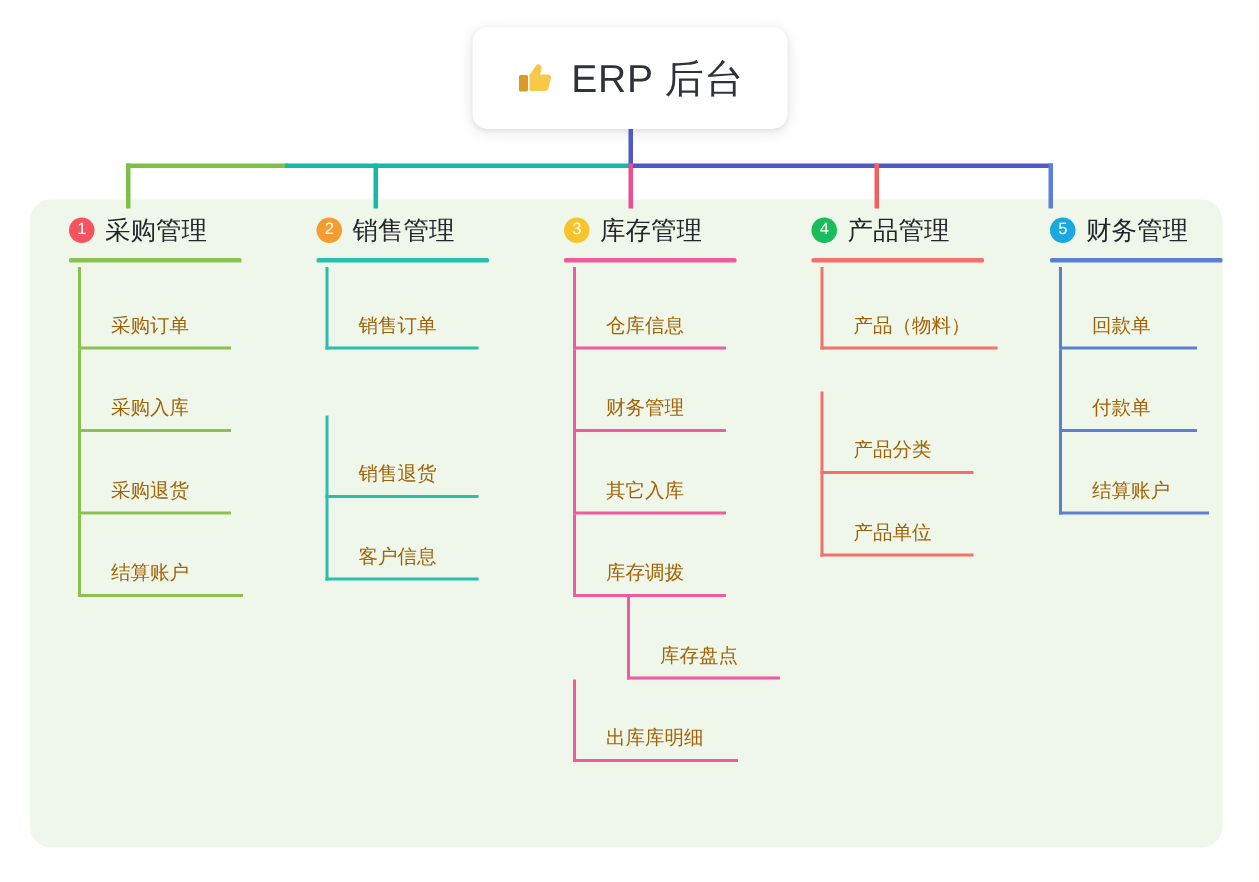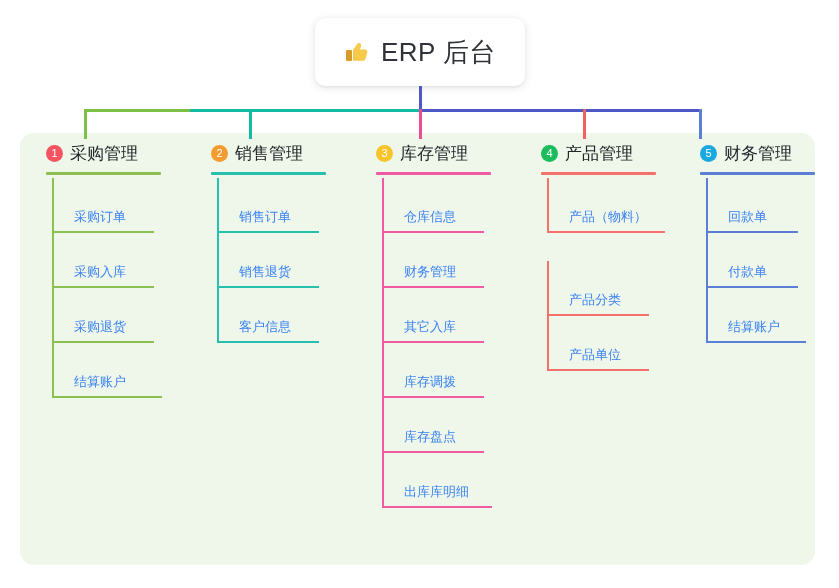--- a/index.html
+++ b/index.html
@@ -77,21 +77,21 @@
   
   .leaves { position: absolute; top: 38px; left: 19px; }
   .leaf {
     position: relative;
     height: 55px;
   }
   .leaf-text {
     position: absolute;
     left: 22px; bottom: 7px;
     font-size: 13px;
-    color: #3b82f6;
+    color: #a16207;
     white-space: nowrap;
   }
   .leaf-underline {
     position: absolute;
     left: 0; bottom: 0;
     height: 2px;
   }
   .leaf-stem {
     position: absolute;
     left: 0; top: 0; bottom: 0;
@@ -164,21 +164,21 @@
       <span class="badge" style="background:#f59c30;">2</span>
       <span class="head-label">销售管理</span>
       <span class="head-rule" style="width:115px; background:#27c0ae;"></span>
     </div>
     <div class="leaves">
       <div class="leaf" style="width:102px;">
         <span class="leaf-stem" style="background:#27c0ae;"></span>
         <span class="leaf-text">销售订单</span>
         <span class="leaf-underline" style="width:102px; background:#27c0ae;"></span>
       </div>
-      <div class="leaf" style="width:102px;">
+      <div class="leaf" style="width:102px;margin-top:44px;">
         <span class="leaf-stem" style="background:#27c0ae;"></span>
         <span class="leaf-text">销售退货</span>
         <span class="leaf-underline" style="width:102px; background:#27c0ae;"></span>
       </div>
       <div class="leaf" style="width:102px;">
         <span class="leaf-stem" style="background:#27c0ae;"></span>
         <span class="leaf-text">客户信息</span>
         <span class="leaf-underline" style="width:102px; background:#27c0ae;"></span>
       </div>
     </div>
@@ -204,21 +204,21 @@
       <div class="leaf" style="width:102px;">
         <span class="leaf-stem" style="background:#ef5aa0;"></span>
         <span class="leaf-text">其它入库</span>
         <span class="leaf-underline" style="width:102px; background:#ef5aa0;"></span>
       </div>
       <div class="leaf" style="width:102px;">
         <span class="leaf-stem" style="background:#ef5aa0;"></span>
         <span class="leaf-text">库存调拨</span>
         <span class="leaf-underline" style="width:102px; background:#ef5aa0;"></span>
       </div>
-      <div class="leaf" style="width:102px;">
+      <div class="leaf" style="width:102px;margin-left:36px;">
         <span class="leaf-stem" style="background:#ef5aa0;"></span>
         <span class="leaf-text">库存盘点</span>
         <span class="leaf-underline" style="width:102px; background:#ef5aa0;"></span>
       </div>
       <div class="leaf" style="width:110px;">
         <span class="leaf-stem" style="background:#ef5aa0;"></span>
         <span class="leaf-text">出库库明细</span>
         <span class="leaf-underline" style="width:110px; background:#ef5aa0;"></span>
       </div>
     </div>

